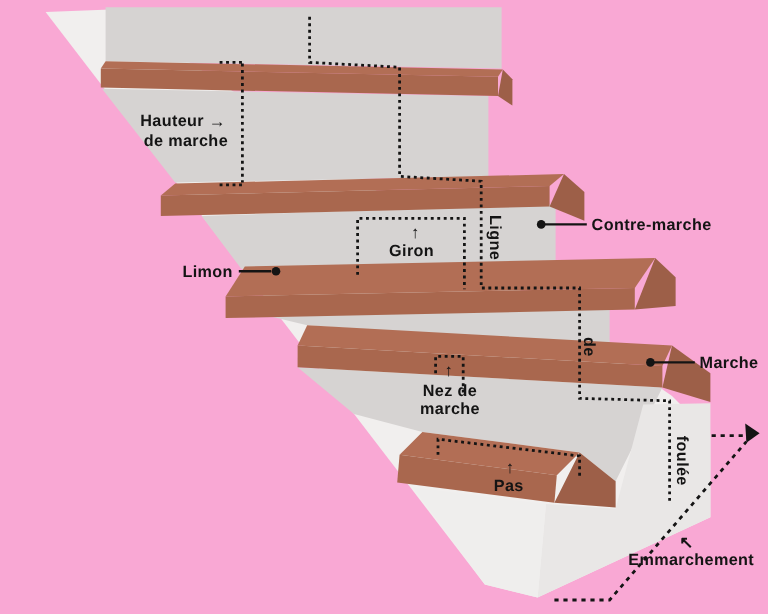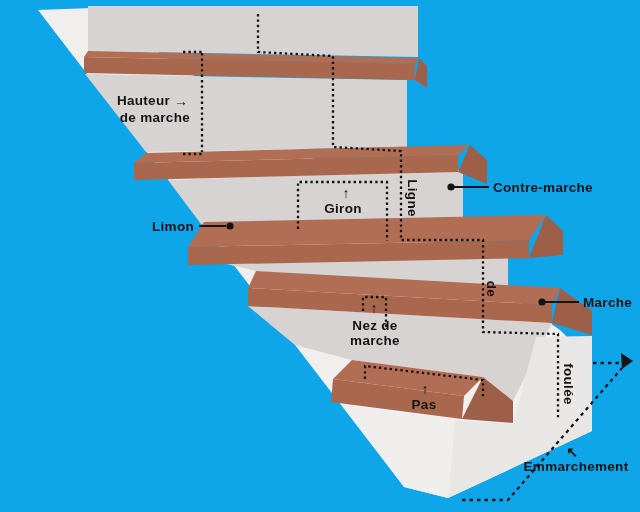--- a/index.html
+++ b/index.html
@@ -1,16 +1,16 @@
 <!DOCTYPE html>
 <html><head>
 <meta charset="utf-8">
 <style>
   html,body{margin:0;padding:0;background:#ffffff;}
-  .stage{position:relative;width:640px;height:512px;background:#0ea5e9;overflow:hidden;
+  .stage{position:relative;width:640px;height:512px;background:#f9a8d4;overflow:hidden;
          font-family:"Liberation Sans", sans-serif;}
   svg{display:block;}
   text{font-family:"Liberation Sans", sans-serif;font-weight:700;fill:#141414;}
   .lbl{font-size:13.5px;letter-spacing:.3px;}
   .arrow{font-size:14px;font-weight:700;}
 </style>
 </head>
 <body>
 
 <div class="stage">

